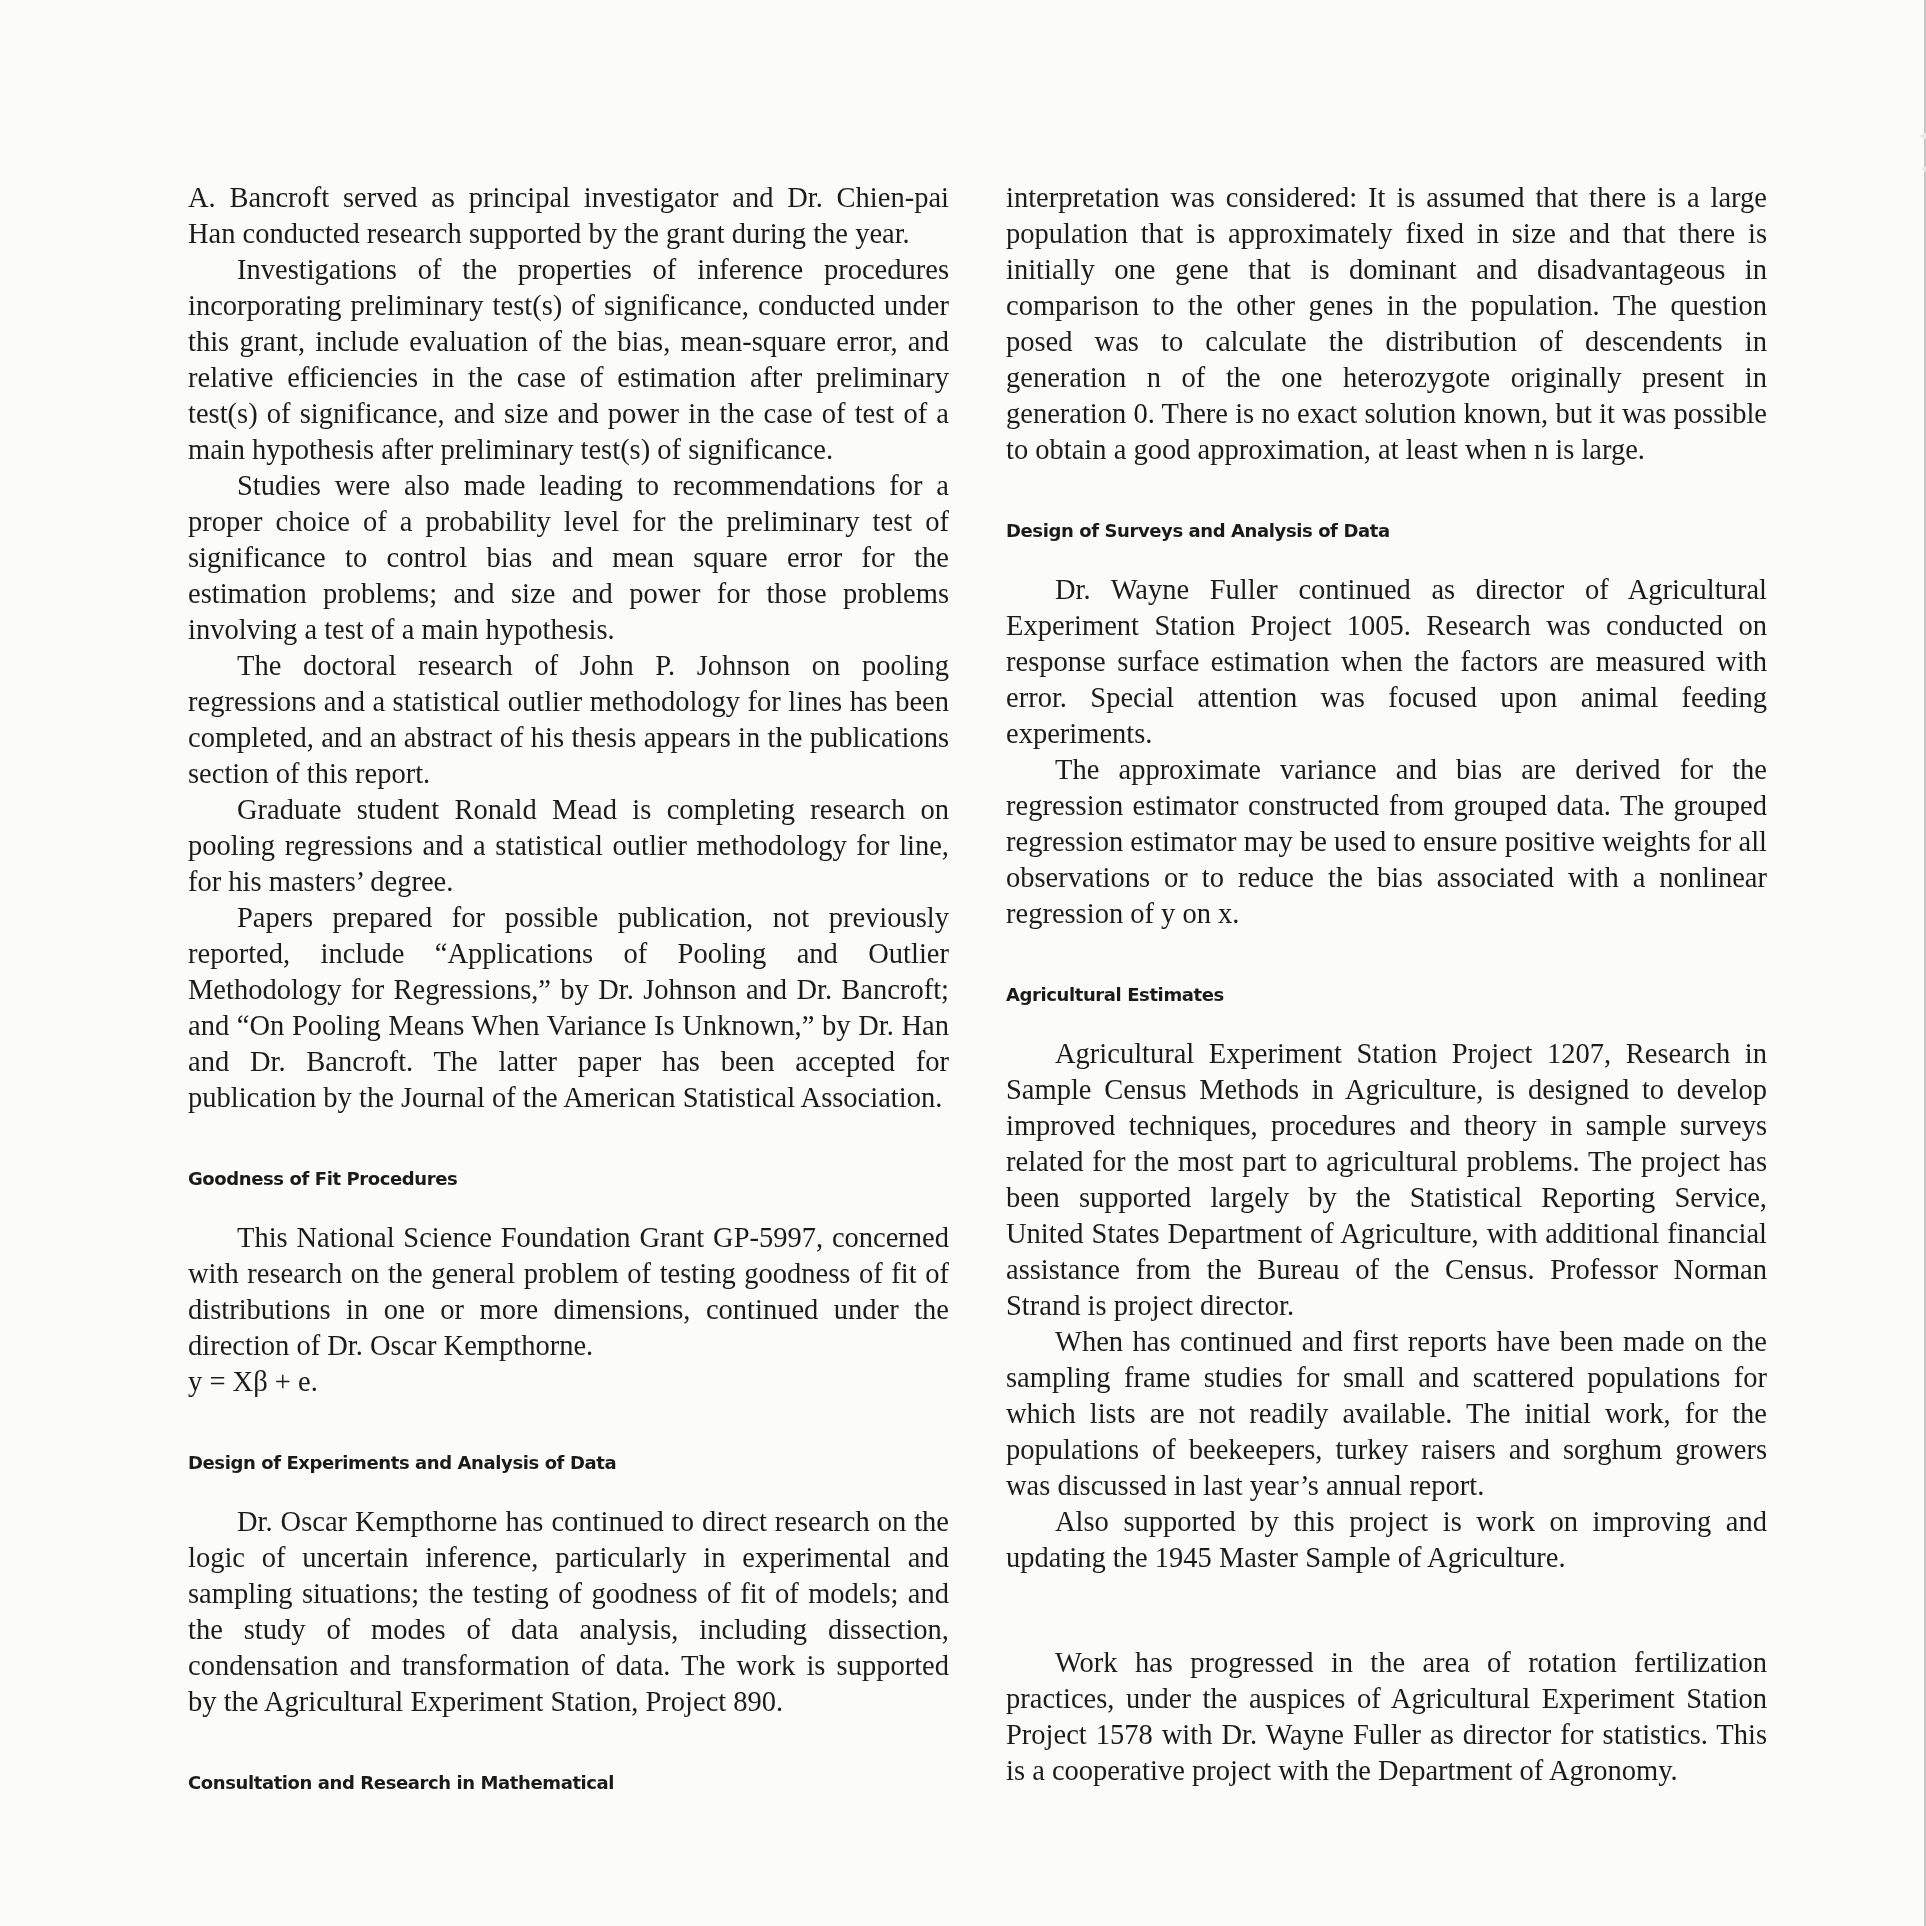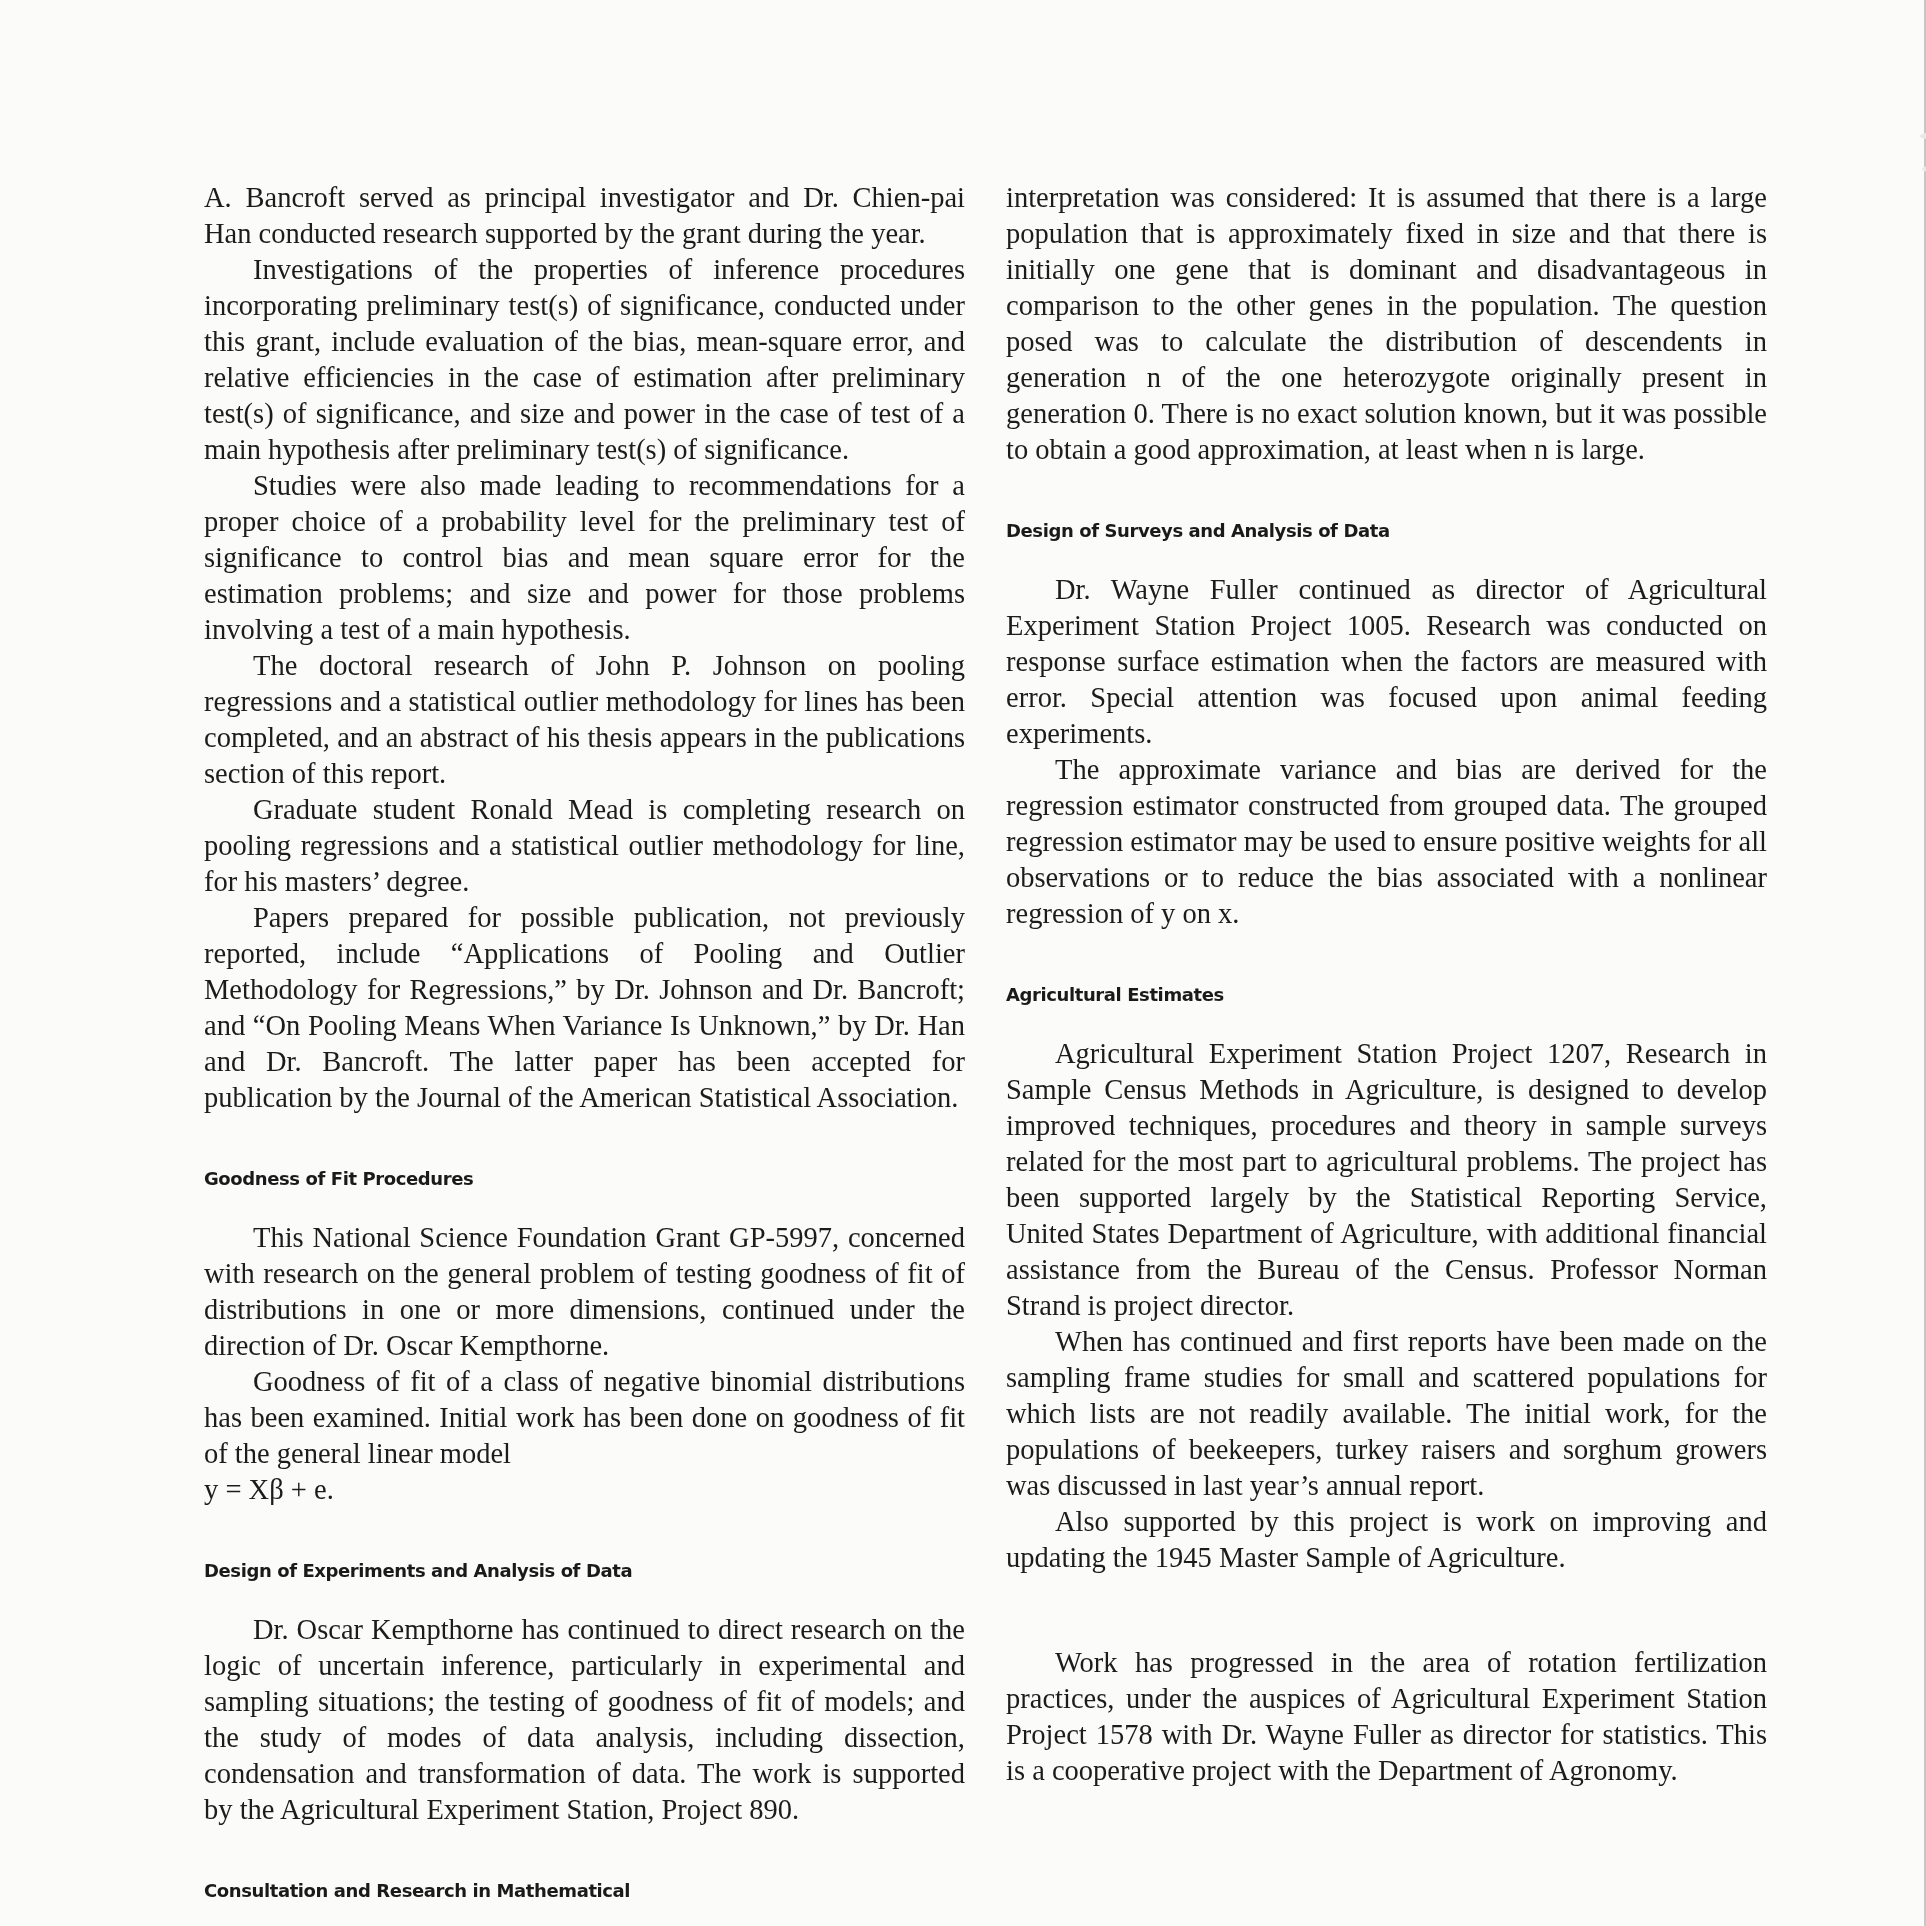--- a/index.html
+++ b/index.html
@@ -34,21 +34,21 @@
     height: 6.2px;
     border-radius: 50%;
     background: #e8e8e6;
     border-right: 2.3px solid #707070;
   }
   .column {
     position: absolute;
     top: 180px;
     width: 761px;
   }
-  .col-left { left: 204px; }
+  .col-left { left: 188px; }
   .col-right { left: 1006px; }
   p.body {
     font-family: "Liberation Serif", "DejaVu Serif", serif;
     font-size: 28.5px;
     line-height: 36px;
     text-align: justify;
     margin: 0;
     text-indent: 0;
   }
   p.body.indent { text-indent: 49px; }
@@ -81,21 +81,20 @@
     <p class="body indent">Investigations of the properties of inference procedures incorporating preliminary test(s) of significance, conducted under this grant, include evaluation of the bias, mean-square error, and relative efficiencies in the case of estimation after preliminary test(s) of significance, and size and power in the case of test of a main hypothesis after preliminary test(s) of significance.</p>
     <p class="body indent">Studies were also made leading to recommendations for a proper choice of a probability level for the preliminary test of significance to control bias and mean square error for the estimation problems; and size and power for those problems involving a test of a main hypothesis.</p>
     <p class="body indent">The doctoral research of John P. Johnson on pooling regressions and a statistical outlier methodology for lines has been completed, and an abstract of his thesis appears in the publications section of this report.</p>
     <p class="body indent">Graduate student Ronald Mead is completing research on pooling regressions and a statistical outlier methodology for line, for his masters’ degree.</p>
     <p class="body indent">Papers prepared for possible publication, not previously reported, include “Applications of Pooling and Outlier Methodology for Regressions,” by Dr. Johnson and Dr. Bancroft; and “On Pooling Means When Variance Is Unknown,” by Dr. Han and Dr. Bancroft. The latter paper has been accepted for publication by the Journal of the American Statistical Association.</p>
 
     <div class="gap-before-head"></div>
     <h3 class="section">Goodness of Fit Procedures</h3>
     <div class="gap-after-head"></div>
     <p class="body indent">This National Science Foundation Grant GP-5997, concerned with research on the general problem of testing goodness of fit of distributions in one or more dimensions, continued under the direction of Dr. Oscar Kempthorne.</p>
-    <p class="body indent">Goodness of fit of a class of negative binomial distributions has been examined. Initial work has been done on goodness of fit of the general linear model</p>
     <p class="body"><span class="formula">y = Xβ + e.</span></p>
 
     <div class="gap-before-head"></div>
     <h3 class="section">Design of Experiments and Analysis of Data</h3>
     <div class="gap-after-head"></div>
     <p class="body indent">Dr. Oscar Kempthorne has continued to direct research on the logic of uncertain inference, particularly in experimental and sampling situations; the testing of goodness of fit of models; and the study of modes of data analysis, including dissection, condensation and transformation of data. The work is supported by the Agricultural Experiment Station, Project 890.</p>
 
     <div class="gap-before-head"></div>
     <h3 class="section">
       <span>Consultation and Research in Mathematical</span><br>

